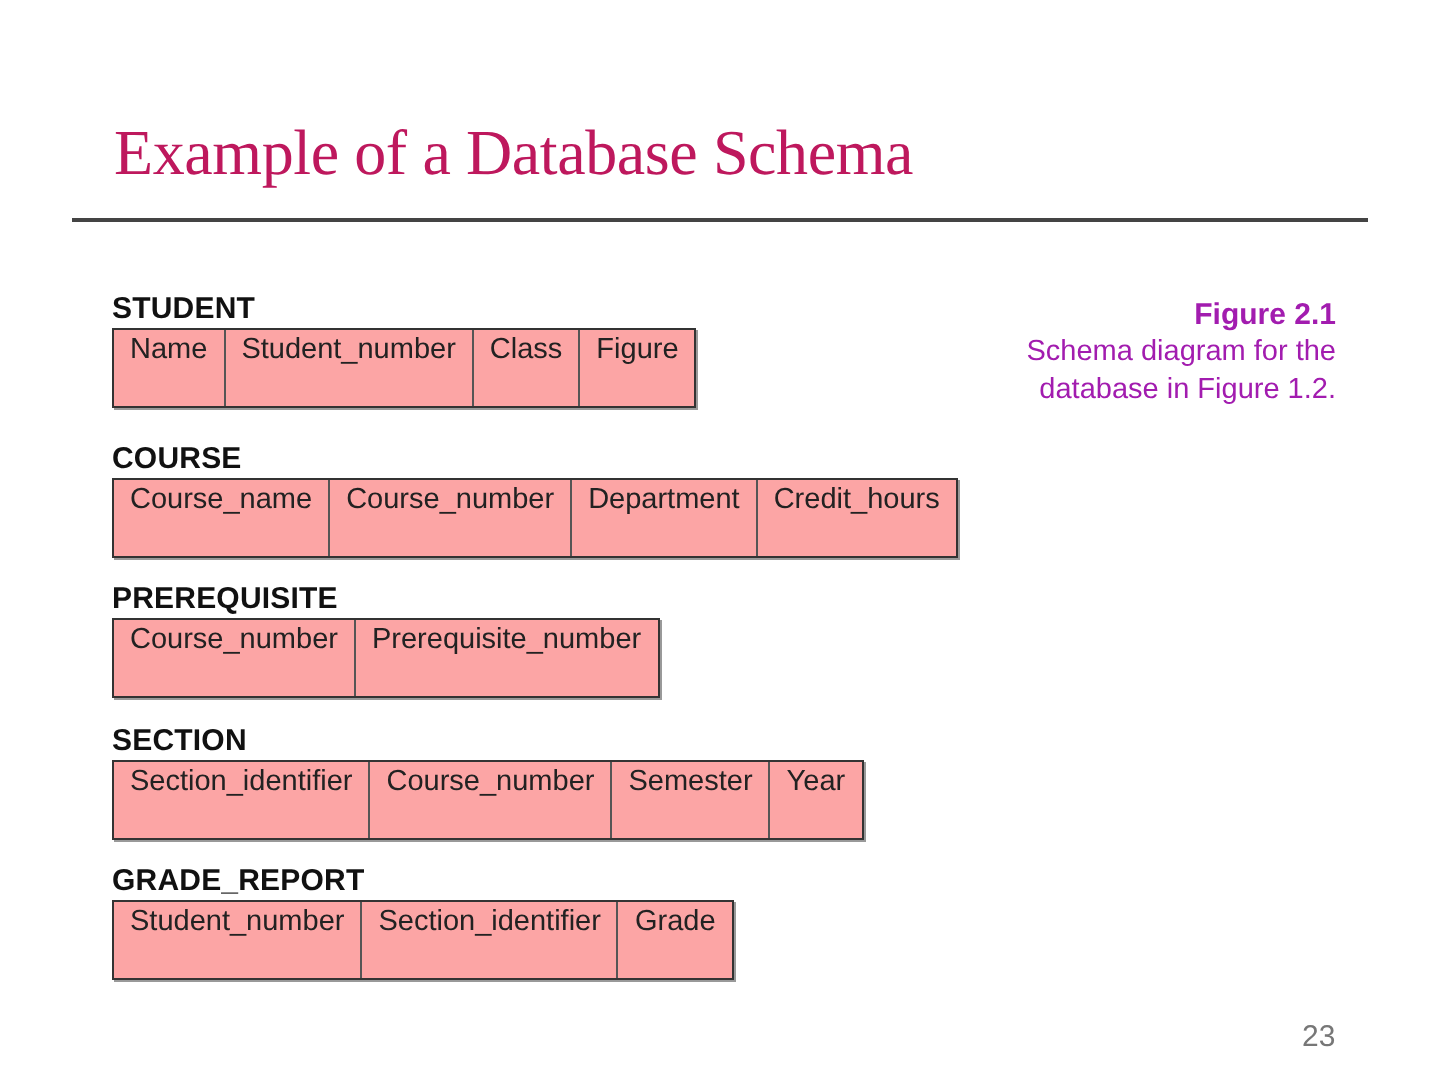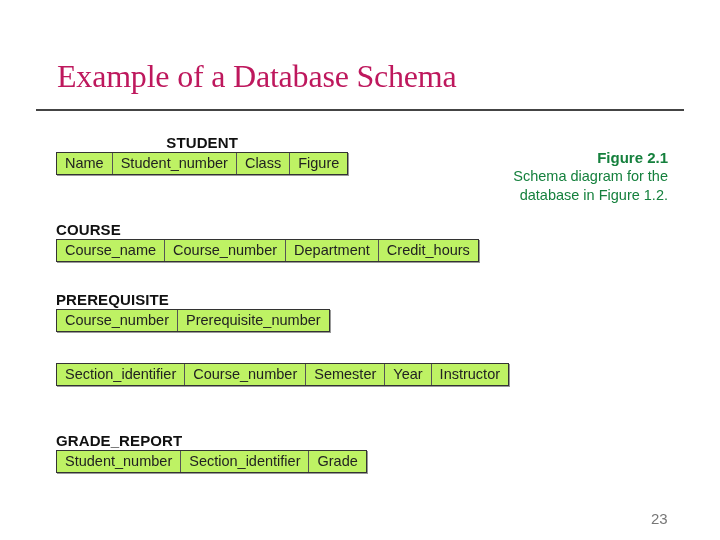--- a/index.html
+++ b/index.html
@@ -14,51 +14,51 @@
     }
     .rule {
       position: absolute; left: 36px; top: 109px; width: 648px; height: 2px; background: #444;
     }
     .relation { position: absolute; left: 56px; }
     .rel-name {
       font-weight: bold; font-size: 15px; color: #111; line-height: 16px; height: 17px;
       letter-spacing: 0.1px;
     }
     .attrs {
-      display: flex; border: 1.5px solid #333; background: #bef264; height: 23px;
+      display: flex; border: 1.5px solid #333; background: #fca5a5; height: 40px;
       box-sizing: border-box; width: max-content;
       box-shadow: 1px 1px 0 #999;
     }
     .attr {
       font-size: 14.5px; color: #222; line-height: 21px; padding: 0 8px;
       border-right: 1px solid #555; white-space: nowrap;
     }
     .attr:last-child { border-right: none; }
     .fig-cap {
-      position: absolute; right: 52px; top: 148px; text-align: right; color: #15803d;
+      position: absolute; right: 52px; top: 148px; text-align: right; color: #a21caf;
       font-size: 14.5px; line-height: 19px;
     }
     .fig-cap .fig-num { font-weight: bold; font-size: 15px; }
     .page-num {
       position: absolute; left: 651px; top: 510px; font-size: 15px; color: #777;
     }
   </style>
 </head>
 <body>
 
 <div class="title">Example of a Database Schema</div>
 <div class="rule"></div>
 
 <div class="fig-cap">
   <div class="fig-num">Figure 2.1</div>
   <div>Schema diagram for the</div>
   <div>database in Figure 1.2.</div>
 </div>
 
-<div class="relation" style="top:135px;text-align:center;">
+<div class="relation" style="top:147px;">
   <div class="rel-name">STUDENT</div>
   <div class="attrs">
     <span class="attr">Name</span>
     <span class="attr">Student_number</span>
     <span class="attr">Class</span>
     <span class="attr">Figure</span>
   </div>
 </div>
 
 <div class="relation" style="top:222px;">
@@ -73,26 +73,26 @@
 
 <div class="relation" style="top:292px;">
   <div class="rel-name">PREREQUISITE</div>
   <div class="attrs">
     <span class="attr">Course_number</span>
     <span class="attr">Prerequisite_number</span>
   </div>
 </div>
 
 <div class="relation" style="top:363px;">
+  <div class="rel-name">SECTION</div>
   <div class="attrs">
     <span class="attr">Section_identifier</span>
     <span class="attr">Course_number</span>
     <span class="attr">Semester</span>
     <span class="attr">Year</span>
-    <span class="attr">Instructor</span>
   </div>
 </div>
 
 <div class="relation" style="top:433px;">
   <div class="rel-name">GRADE_REPORT</div>
   <div class="attrs">
     <span class="attr">Student_number</span>
     <span class="attr">Section_identifier</span>
     <span class="attr">Grade</span>
   </div>

